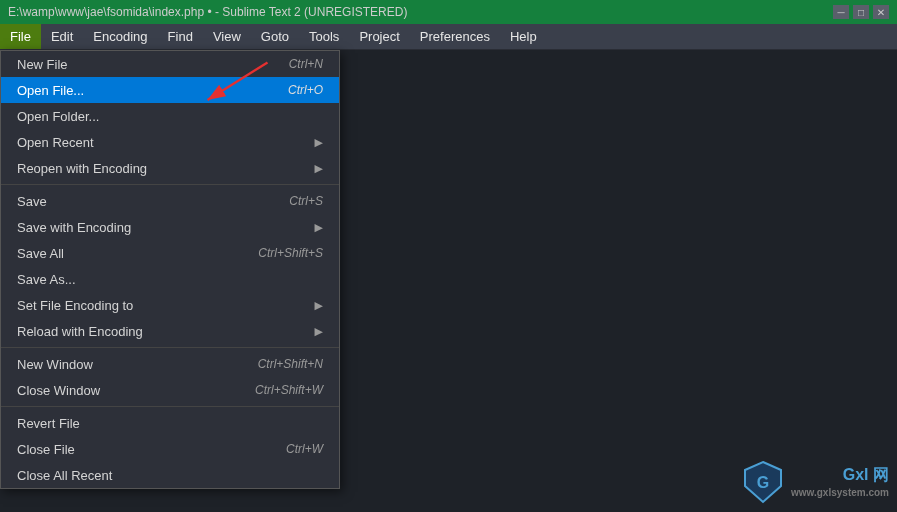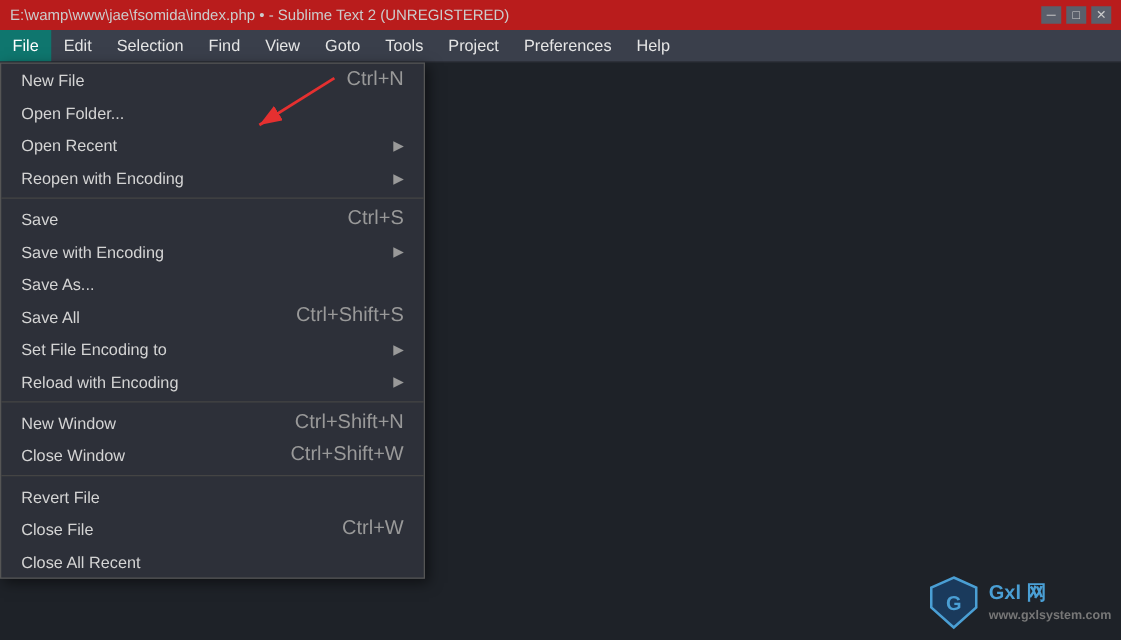--- a/index.html
+++ b/index.html
@@ -8,21 +8,21 @@
       height: 512px;
       overflow: hidden;
       font-family: 'Segoe UI', Arial, sans-serif;
       font-size: 13px;
       background: #1e2228;
       color: #ccc;
     }
 
     
     .title-bar {
-      background: #b91c1c;
+      background: #15803d;
       height: 24px;
       display: flex;
       align-items: center;
       justify-content: space-between;
       padding: 0 8px;
       color: #ccc;
       font-size: 12px;
       gap: 18px;
     }
     .title-bar-controls {
@@ -57,21 +57,21 @@
       align-items: center;
       cursor: pointer;
       color: #e5e5e5;
       font-size: 13px;
       user-select: none;
     }
     .menu-item:hover, .menu-item.active {
       background: #5a5f6b;
     }
     .menu-item.active {
-      background: #0f766e;
+      background: #4d7c0f;
       color: #fff;
     }
 
     
     .editor-area {
       position: absolute;
       top: 50px;
       left: 0;
       right: 0;
       bottom: 0;
@@ -108,21 +108,22 @@
       font-size: 13px;
       height: 26px;
       user-select: none;
     }
     .dropdown-item.highlighted {
       background: #0078d7;
       color: #fff;
     }
     .dropdown-item .shortcut {
       color: #999;
-      font-size: 16px;
+      font-size: 12px;
+      font-style: italic;
     }
     .dropdown-item.highlighted .shortcut {
       color: #ddd;
     }
     .dropdown-item .arrow {
       color: #999;
       font-size: 11px;
     }
     .dropdown-separator {
       height: 1px;
@@ -155,20 +156,21 @@
     }
     .watermark-shield {
       width: 44px;
       height: 44px;
     }
     .watermark-text {
       color: #4a9fd4;
       font-size: 12px;
       font-weight: bold;
       line-height: 1.3;
+      text-align: right;
     }
     .watermark-text .gxl {
       font-size: 16px;
       font-weight: 900;
     }
     .watermark-text .url {
       color: #777;
       font-size: 10px;
     }
   </style>
@@ -180,21 +182,21 @@
   <div class="title-bar-controls">
     <button class="title-bar-btn">─</button>
     <button class="title-bar-btn">□</button>
     <button class="title-bar-btn">✕</button>
   </div>
 </div>
 
 <div class="menu-bar">
   <div class="menu-item active">File</div>
   <div class="menu-item">Edit</div>
-  <div class="menu-item">Selection</div>
+  <div class="menu-item">Encoding</div>
   <div class="menu-item">Find</div>
   <div class="menu-item">View</div>
   <div class="menu-item">Goto</div>
   <div class="menu-item">Tools</div>
   <div class="menu-item">Project</div>
   <div class="menu-item">Preferences</div>
   <div class="menu-item">Help</div>
 </div>
 
 <div class="editor-area">
@@ -204,20 +206,24 @@
   <div class="code-line">
     <span class="code-string">';</span>
   </div>
 </div>
 
 <div class="dropdown-menu">
   <div class="dropdown-item">
     <span>New File</span>
     <span class="shortcut">Ctrl+N</span>
   </div>
+  <div class="dropdown-item highlighted">
+    <span>Open File...</span>
+    <span class="shortcut">Ctrl+O</span>
+  </div>
   <div class="dropdown-item">
     <span>Open Folder...</span>
     <span></span>
   </div>
   <div class="dropdown-item">
     <span>Open Recent</span>
     <span class="arrow">▶</span>
   </div>
   <div class="dropdown-item">
     <span>Reopen with Encoding</span>
@@ -226,26 +232,26 @@
   <div class="dropdown-separator"></div>
   <div class="dropdown-item">
     <span>Save</span>
     <span class="shortcut">Ctrl+S</span>
   </div>
   <div class="dropdown-item">
     <span>Save with Encoding</span>
     <span class="arrow">▶</span>
   </div>
   <div class="dropdown-item">
+    <span>Save All</span>
+    <span class="shortcut">Ctrl+Shift+S</span>
+  </div>
+  <div class="dropdown-item">
     <span>Save As...</span>
     <span></span>
-  </div>
-  <div class="dropdown-item">
-    <span>Save All</span>
-    <span class="shortcut">Ctrl+Shift+S</span>
   </div>
   <div class="dropdown-item">
     <span>Set File Encoding to</span>
     <span class="arrow">▶</span>
   </div>
   <div class="dropdown-item">
     <span>Reload with Encoding</span>
     <span class="arrow">▶</span>
   </div>
   <div class="dropdown-separator"></div>

